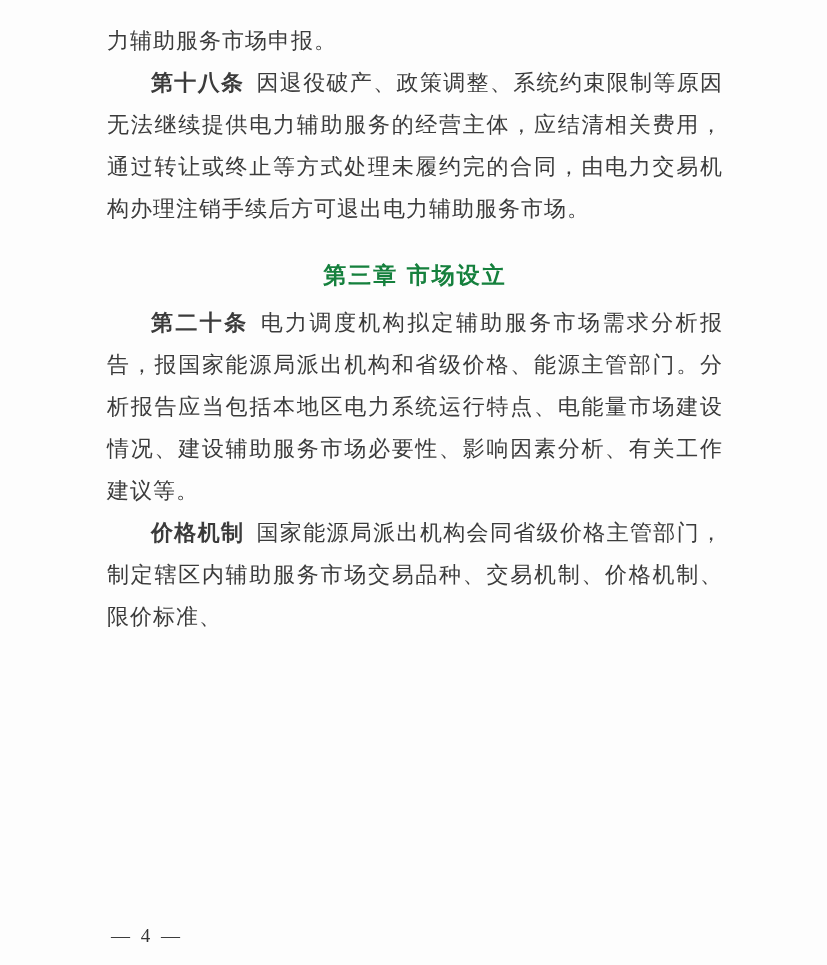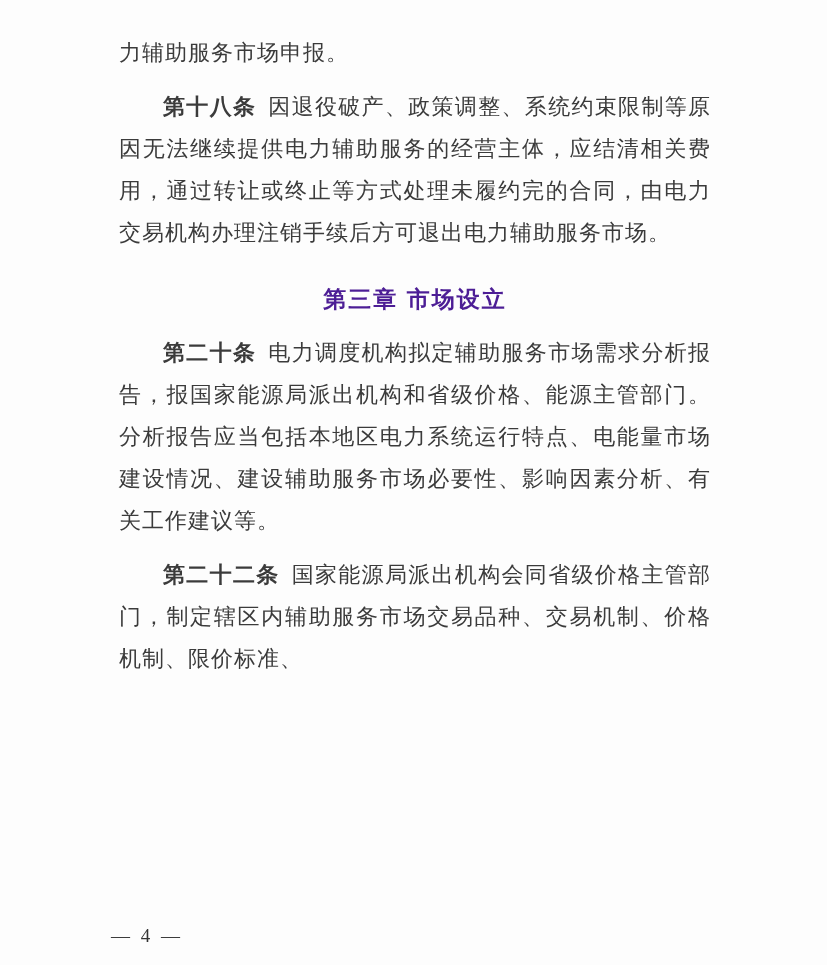--- a/index.html
+++ b/index.html
@@ -20,21 +20,21 @@
     background: #fdfdfd;
     color: #3b3b3b;
   }
   .text-col {
     position: absolute;
     left: 107px;
     top: 20px;
     width: 616px;
   }
   p.para {
-    margin: 12px;
+    margin: 0;
     font-size: 22px;
     line-height: 42px;
     text-align: justify;
     text-align-last: left;
     text-indent: 2em;
     letter-spacing: 1px;
   }
   p.para.cont {
     text-indent: 0;
   }
@@ -42,21 +42,21 @@
     font-weight: bold;
     margin-right: 0.55em;
   }
   h2.chapter {
     margin: 24px 0 6px 0;
     font-size: 23px;
     line-height: 42px;
     text-align: center;
     font-family: "Liberation Sans", "DejaVu Sans", sans-serif;
     font-weight: bold;
-    color: #4c1d95;
+    color: #15803d;
     letter-spacing: 2px;
   }
   .footer {
     position: absolute;
     left: 111px;
     top: 924px;
     font-size: 19px;
     line-height: 24px;
     color: #333333;
     letter-spacing: 3px;
@@ -72,18 +72,18 @@
 
 
     <p class="para"><span class="art-label">第十八条</span><span>因退役破产、政策调整、系统约束限制等原因无法继续提供电力辅助服务的经营主体，应结清相关费用，通过转让或终止等方式处理未履约完的合同，由电力交易机构办理注销手续后方可退出电力辅助服务市场。</span></p>
 
     <h2 class="chapter">第三章 市场设立</h2>
 
 
     <p class="para"><span class="art-label">第二十条</span><span>电力调度机构拟定辅助服务市场需求分析报告，报国家能源局派出机构和省级价格、能源主管部门。分析报告应当包括本地区电力系统运行特点、电能量市场建设情况、建设辅助服务市场必要性、影响因素分析、有关工作建议等。</span></p>
 
 
-    <p class="para"><span class="art-label">第二十二条</span><span>国家能源局派出机构会同省级价格主管部门，制定辖区内辅助服务市场交易品种、交易机制、价格机制、限价标准、</span></p>
+    <p class="para"><span class="art-label">价格机制</span><span>国家能源局派出机构会同省级价格主管部门，制定辖区内辅助服务市场交易品种、交易机制、价格机制、限价标准、</span></p>
 
   </div>
 
   <div class="footer">— 4 —</div>
 </div>
 
 </body></html>

